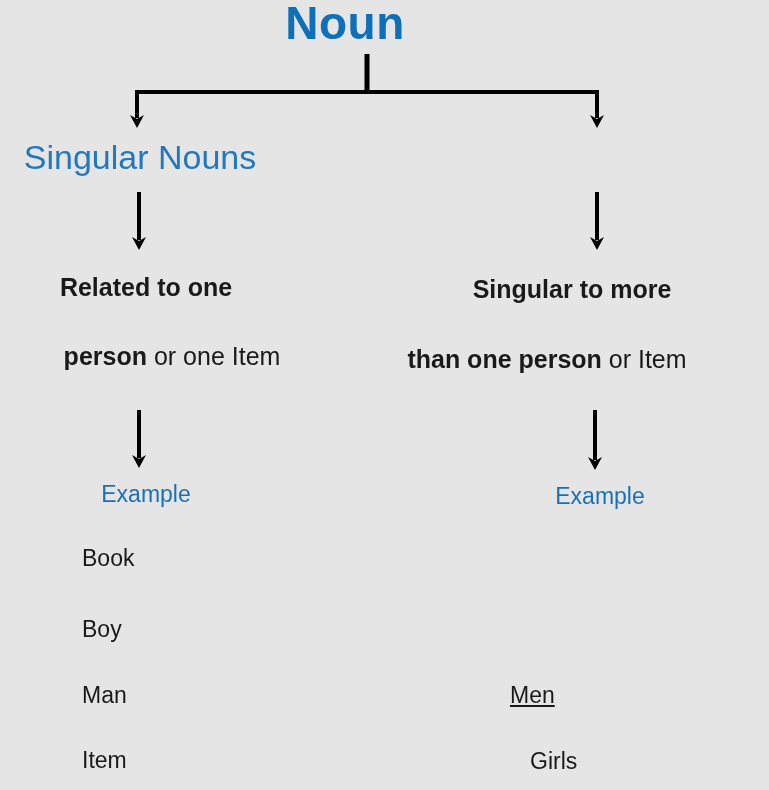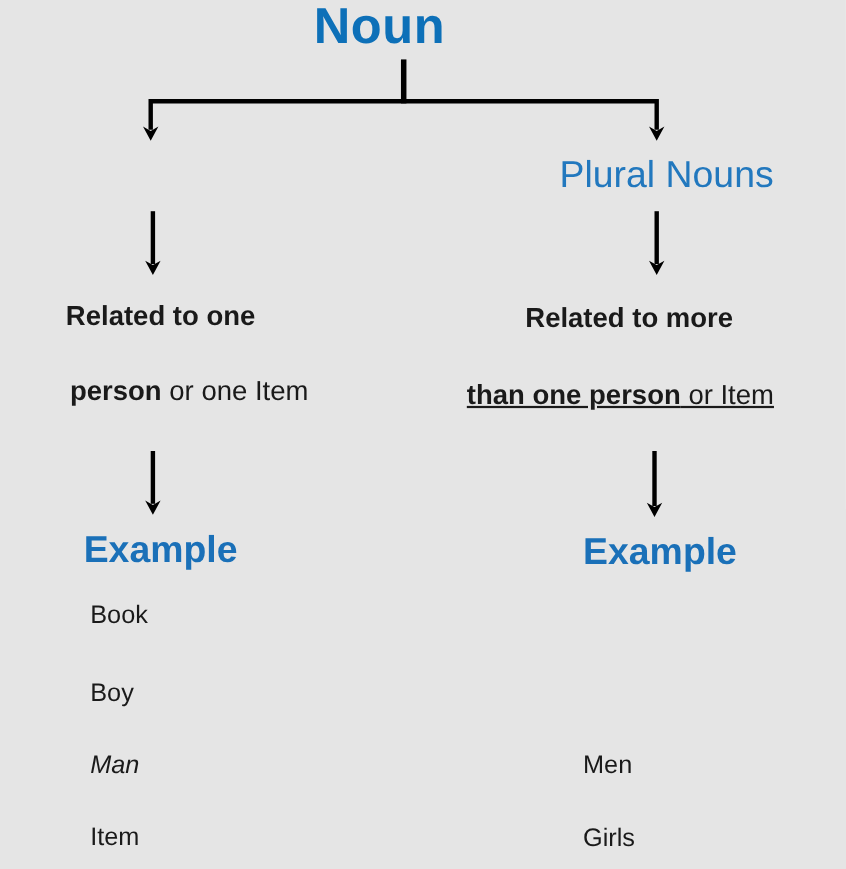--- a/index.html
+++ b/index.html
@@ -29,22 +29,22 @@
     font-weight: 400;
     color: #2278be;
   }
   .desc-line {
     font-size: 25px;
     font-weight: 400;
     color: #1a1a1a;
   }
   .desc-line .b { font-weight: 700; }
   .example-heading {
-    font-size: 34px;
-    font-weight: 700;
+    font-size: 23px;
+    font-weight: 400;
     color: #1a70b8;
   }
   .list-item {
     font-size: 23px;
     font-weight: 400;
     color: #1a1a1a;
   }
   svg.connectors {
     position: absolute;
     left: 0;
@@ -76,39 +76,39 @@
     <polygon class="head" points="590,237 597,250 604,237 597,241"></polygon>
 
     <path class="shaft" d="M139,410 V458" stroke-width="4"></path>
     <polygon class="head" points="132,455 139,468 146,455 139,459"></polygon>
     <path class="shaft" d="M595,410 V460" stroke-width="4"></path>
     <polygon class="head" points="588,457 595,470 602,457 595,461"></polygon>
   </svg>
 
   <div class="abs centered title" style="left:345px; top:-4px;">Noun</div>
 
-  <div class="abs centered branch-label" style="left:606px; top:140px;">Plural Nouns</div>
+  <div class="abs centered branch-label" style="left:140px; top:138px;">Singular Nouns</div>
 
   <div class="abs centered desc-line" style="left:146px; top:273px;">
     <span class="b">Related to one</span>
   </div>
   <div class="abs centered desc-line" style="left:172px; top:342px;">
     <span class="b">person</span><span> or one Item</span>
   </div>
 
   <div class="abs centered desc-line" style="left:572px; top:275px;">
-    <span class="b">Related to more</span>
+    <span class="b">Singular to more</span>
   </div>
-  <div class="abs centered desc-line" style="left:564px; top:345px;text-decoration:underline;">
+  <div class="abs centered desc-line" style="left:547px; top:345px;">
     <span class="b">than one person</span><span> or Item</span>
   </div>
 
   <div class="abs centered example-heading" style="left:146px; top:481px;">Example</div>
   <div class="abs list-item" style="left:82px; top:545px;">Book</div>
   <div class="abs list-item" style="left:82px; top:616px;">Boy</div>
-  <div class="abs list-item" style="left:82px; top:682px;font-style:italic;">Man</div>
+  <div class="abs list-item" style="left:82px; top:682px;">Man</div>
   <div class="abs list-item" style="left:82px; top:747px;">Item</div>
 
   <div class="abs centered example-heading" style="left:600px; top:483px;">Example</div>
-  <div class="abs list-item" style="left:530px; top:682px;">Men</div>
+  <div class="abs list-item" style="left:510px; top:682px;text-decoration:underline;">Men</div>
   <div class="abs list-item" style="left:530px; top:748px;">Girls</div>
 
 </div>
 
 </body></html>

